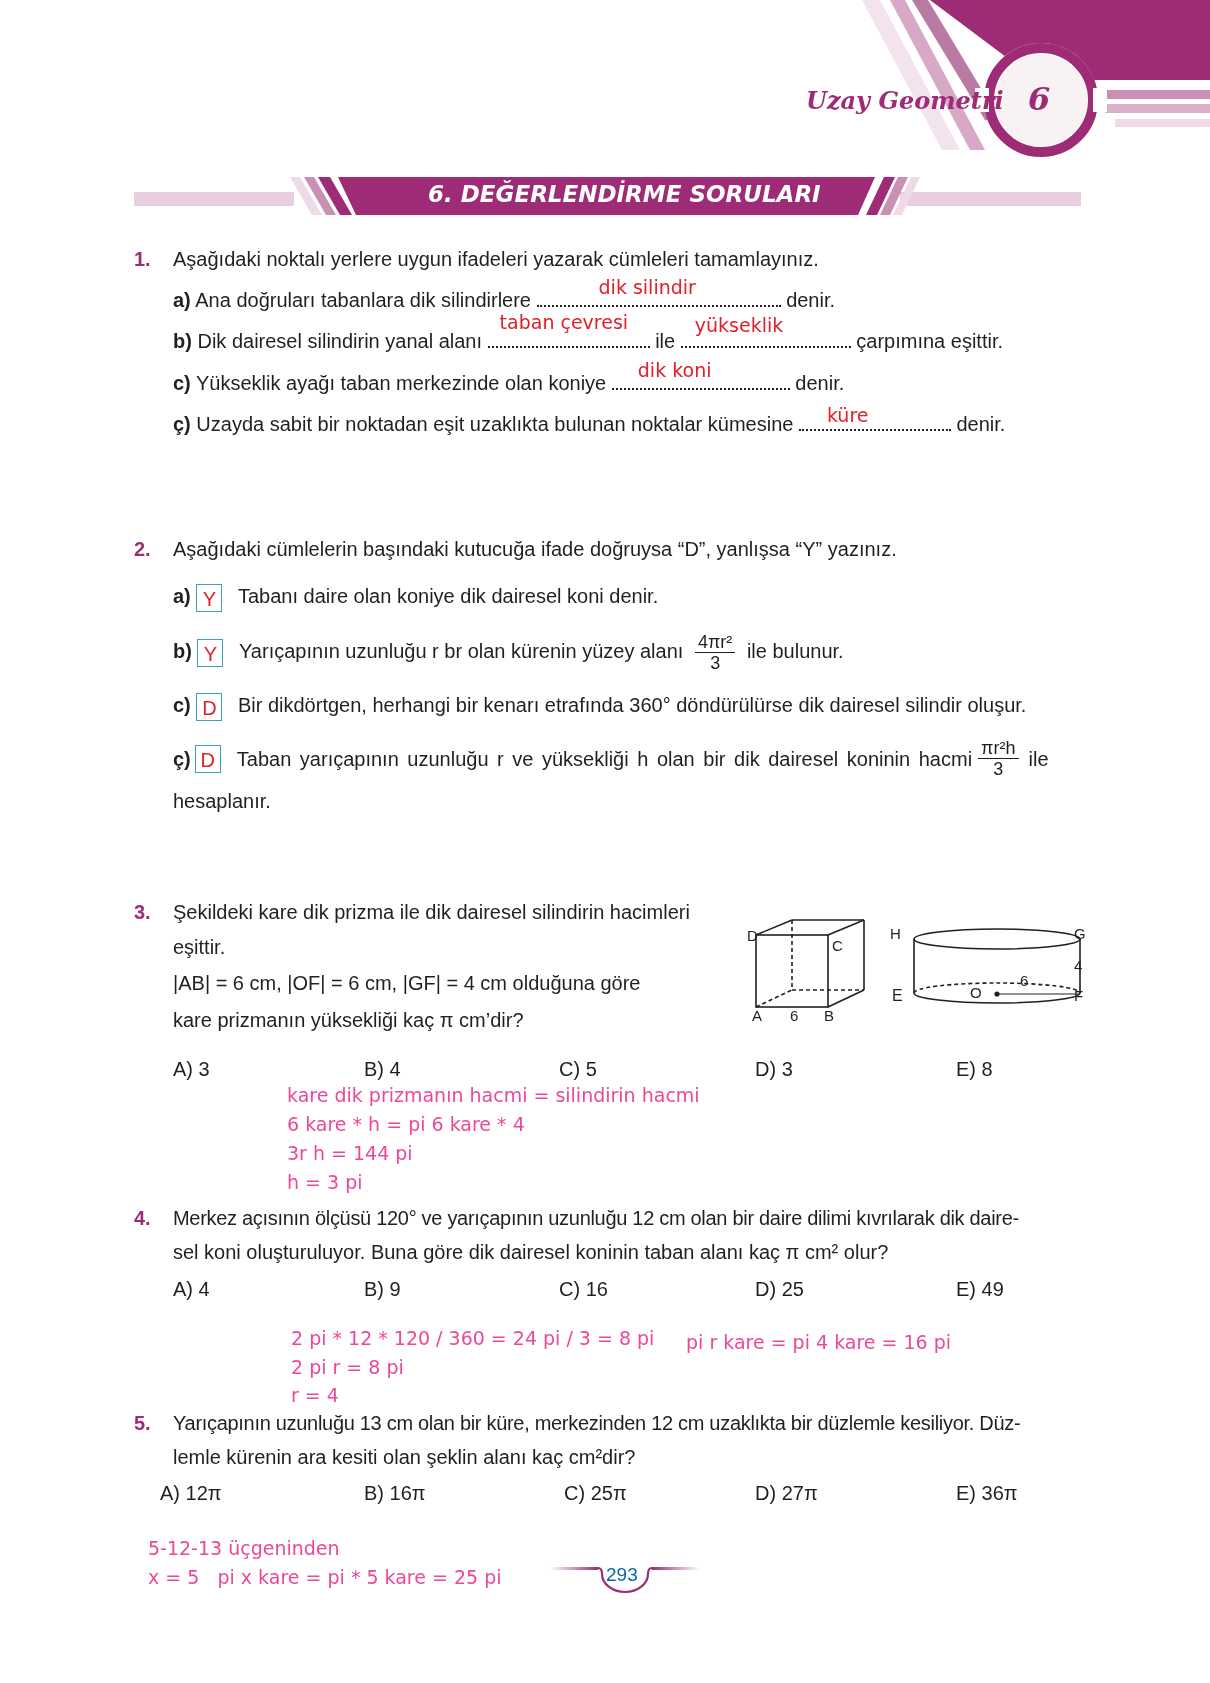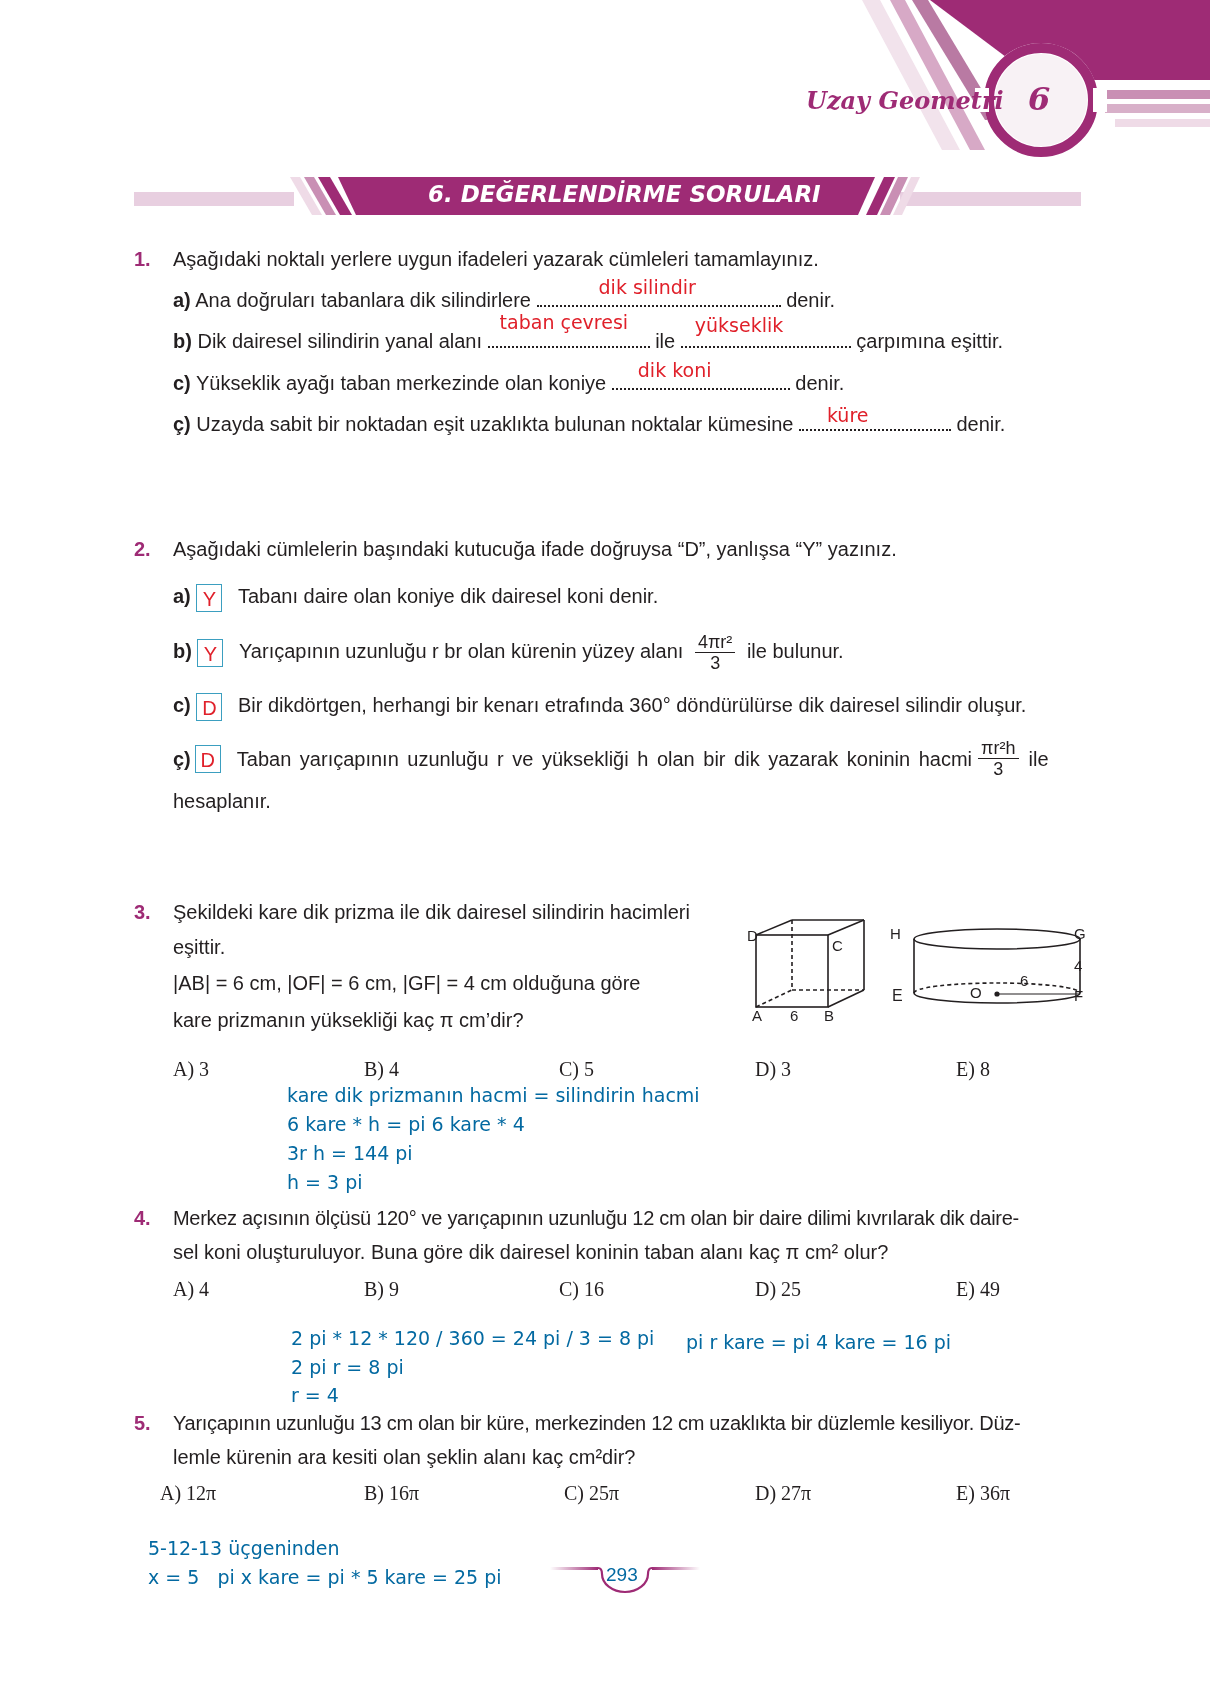--- a/index.html
+++ b/index.html
@@ -1,30 +1,30 @@
 <!DOCTYPE html>
 <html><head>
 <meta charset="utf-8">
 <style>
   html, body { margin:0; padding:0; }
   body { width:1210px; height:1683px; background:#ffffff; position:relative; overflow:hidden;
          font-family:"Liberation Sans", sans-serif; color:#231f20; }
   .abs { position:absolute; white-space:nowrap; }
   .txt { font-size:20px; line-height:24px; }
   .qnum { color:#9e2b75; font-weight:bold; }
-  .red { color:#0369a1; font-family:"DejaVu Sans", sans-serif; font-size:19px; line-height:24px; }
+  .red { color:#ec4899; font-family:"DejaVu Sans", sans-serif; font-size:19px; line-height:24px; }
   .fill { color:#e0202a; font-family:"DejaVu Sans", sans-serif; font-size:19px; }
   .bold { font-weight:bold; }
   .box { display:inline-block; width:26px; height:28px; border:1.5px solid #3b9fc0; color:#e0202a;
          text-align:center; line-height:28px; font-size:20px; vertical-align:middle; box-sizing:border-box; }
   .frac { display:inline-flex; flex-direction:column; align-items:center; vertical-align:middle; font-size:18px; line-height:20px; margin:0 6px; }
   .frac .num { border-bottom:1.3px solid #231f20; padding:0 3px; }
   .header-title { font-family:"DejaVu Serif", serif; font-style:italic; font-weight:bold; color:#9e2b75; font-size:24px; }
   .banner-text { font-family:"DejaVu Sans", sans-serif; font-style:italic; font-weight:bold; color:#fff; font-size:23px; }
-  .opt { font-size:20px;font-family:Liberation Serif, serif; }
+  .opt { font-size:20px; }
 </style>
 </head>
 <body>
 
 <svg class="abs" style="left:0;top:0" width="1210" height="240">
 
   <polygon points="862,0 880,0 960,150 942,150" fill="#f2e3ec"></polygon>
   <polygon points="890,0 905,0 985,150 970,150" fill="#d7a9c6"></polygon>
   <polygon points="912,0 928,0 1000,120 985,120" fill="#b97aa3"></polygon>
 
@@ -128,21 +128,21 @@
 
   <div class="abs txt" style="left:173px;top:693px">
     <span class="bold">c)</span>
     <span class="box">D</span>
     <span style="margin-left:10px">Bir dikdörtgen, herhangi bir kenarı etrafında 360° döndürülürse dik dairesel silindir oluşur.</span>
   </div>
 
   <div class="abs txt" style="left:173px;top:738px;width:910px;display:flex;align-items:center">
     <span class="bold">ç)</span>
     <span class="box" style="margin-left:4px">D</span>
-    <span style="margin-left:16px;word-spacing:3px">Taban yarıçapının uzunluğu r ve yüksekliği h olan bir dik yazarak koninin hacmi</span>
+    <span style="margin-left:16px;word-spacing:3px">Taban yarıçapının uzunluğu r ve yüksekliği h olan bir dik dairesel koninin hacmi</span>
     <span class="frac">
       <span class="num">πr²h</span>
       <span>3</span>
     </span>
     <span style="margin-left:4px">ile</span>
   </div>
   <div class="abs txt" style="left:173px;top:789px">hesaplanır.</div>
 </div>
 
 <div>

